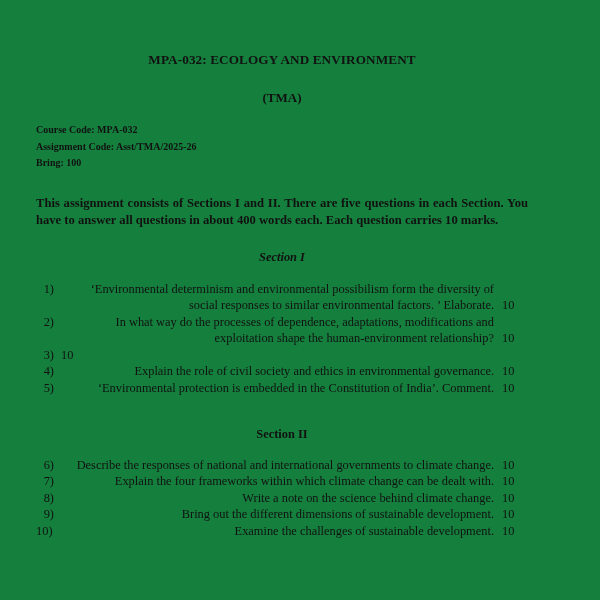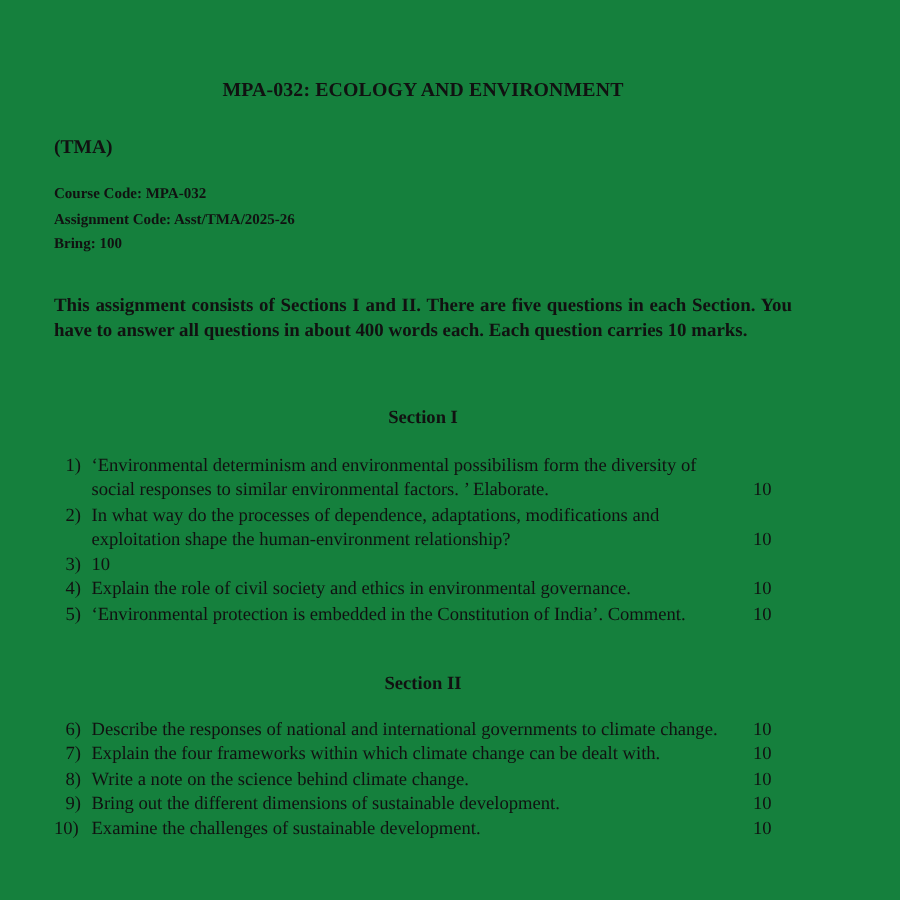--- a/index.html
+++ b/index.html
@@ -26,20 +26,21 @@
 
   
   .doc-title {
     text-align: center;
     font-weight: bold;
     font-size: 13.2px;
     letter-spacing: 0.1px;
     margin-top: 52px;
   }
   .doc-subtitle {
+    text-align: center;
     font-weight: bold;
     font-size: 13px;
     margin-top: 22px;
   }
 
   
   .meta-block {
     text-align: left;
     font-weight: bold;
     font-size: 10px;
@@ -57,21 +58,21 @@
     text-align: justify;
     text-justify: inter-word;
   }
 
   
   .section-heading {
     text-align: center;
     font-weight: bold;
     font-size: 12.4px;
   }
-  .section-1-heading { margin-top: 42px; }
+  .section-1-heading { margin-top: 21px; font-style: italic; }
   .section-2-heading { margin-top: 30px; }
 
   
   .qlist {
     margin: 0;
     padding: 0;
     list-style: none;
     font-size: 12.4px;
     line-height: 16.6px;
   }
@@ -92,20 +93,21 @@
     white-space: nowrap;
   }
   .qnum.wide {
     width: 25px;
     text-align: left;
     padding-right: 2px;
   }
   .qtext {
     flex: 1 1 auto;
     padding-right: 8px;
+    text-align: right;
   }
   .qmarks {
     flex: 0 0 auto;
     width: 26px;
     text-align: left;
     white-space: nowrap;
   }
   
   .qrow.wrap2 .qmarks { align-self: flex-end; }
 </style>

